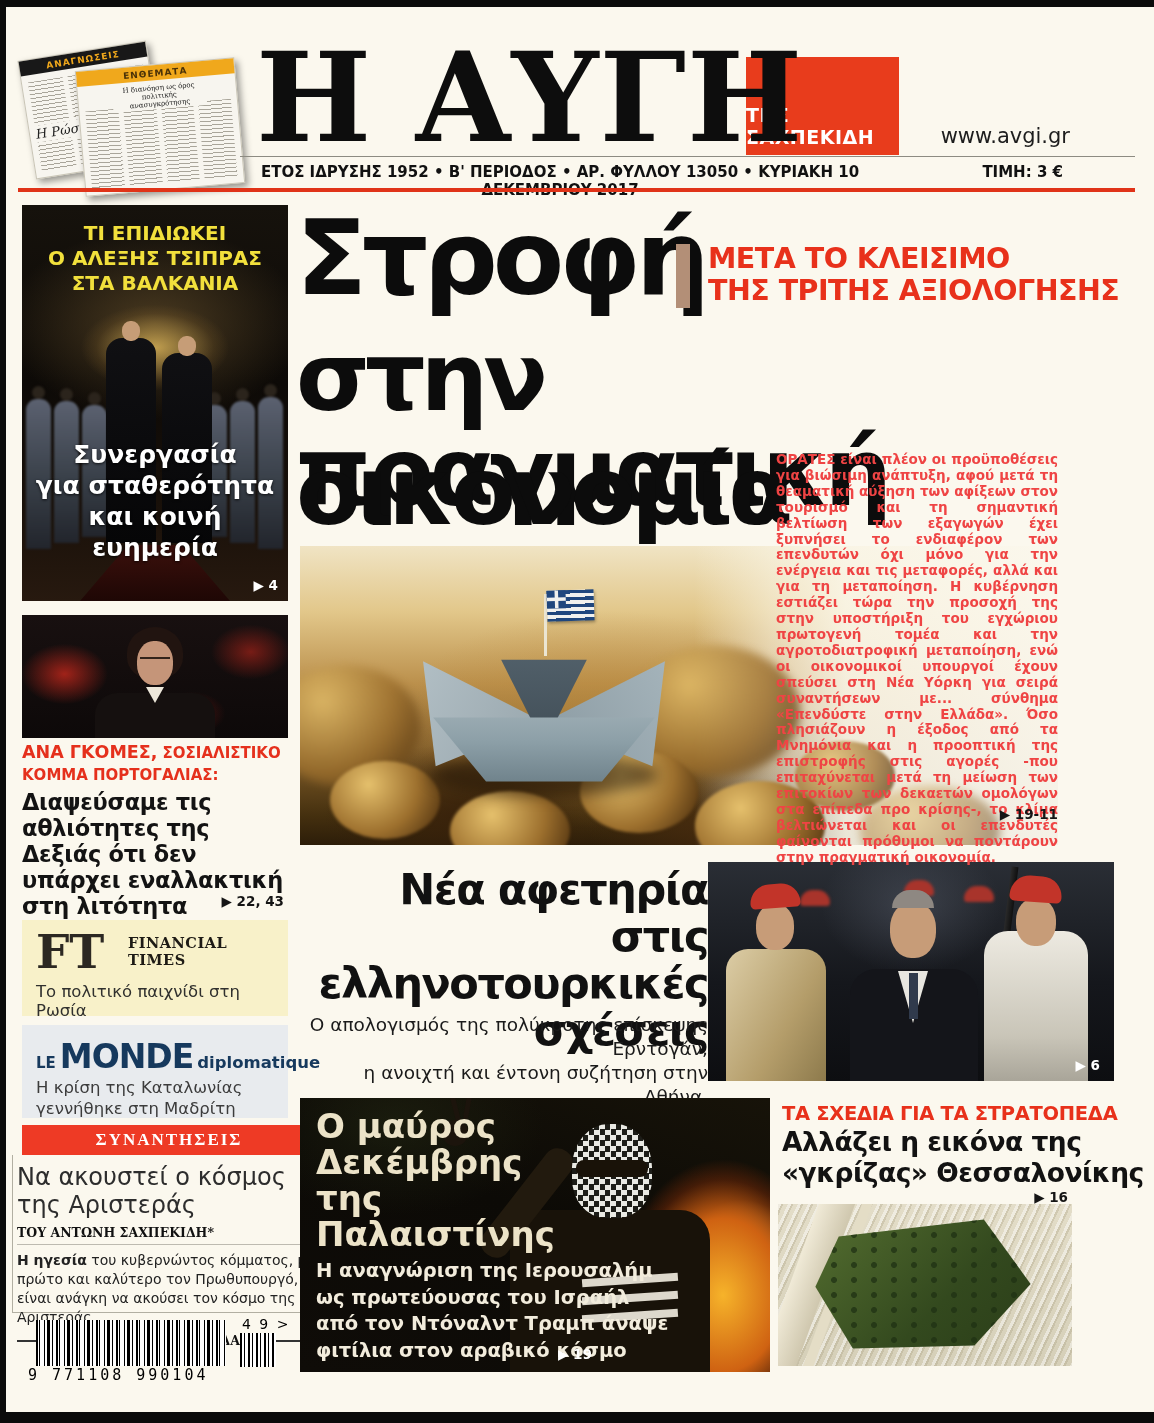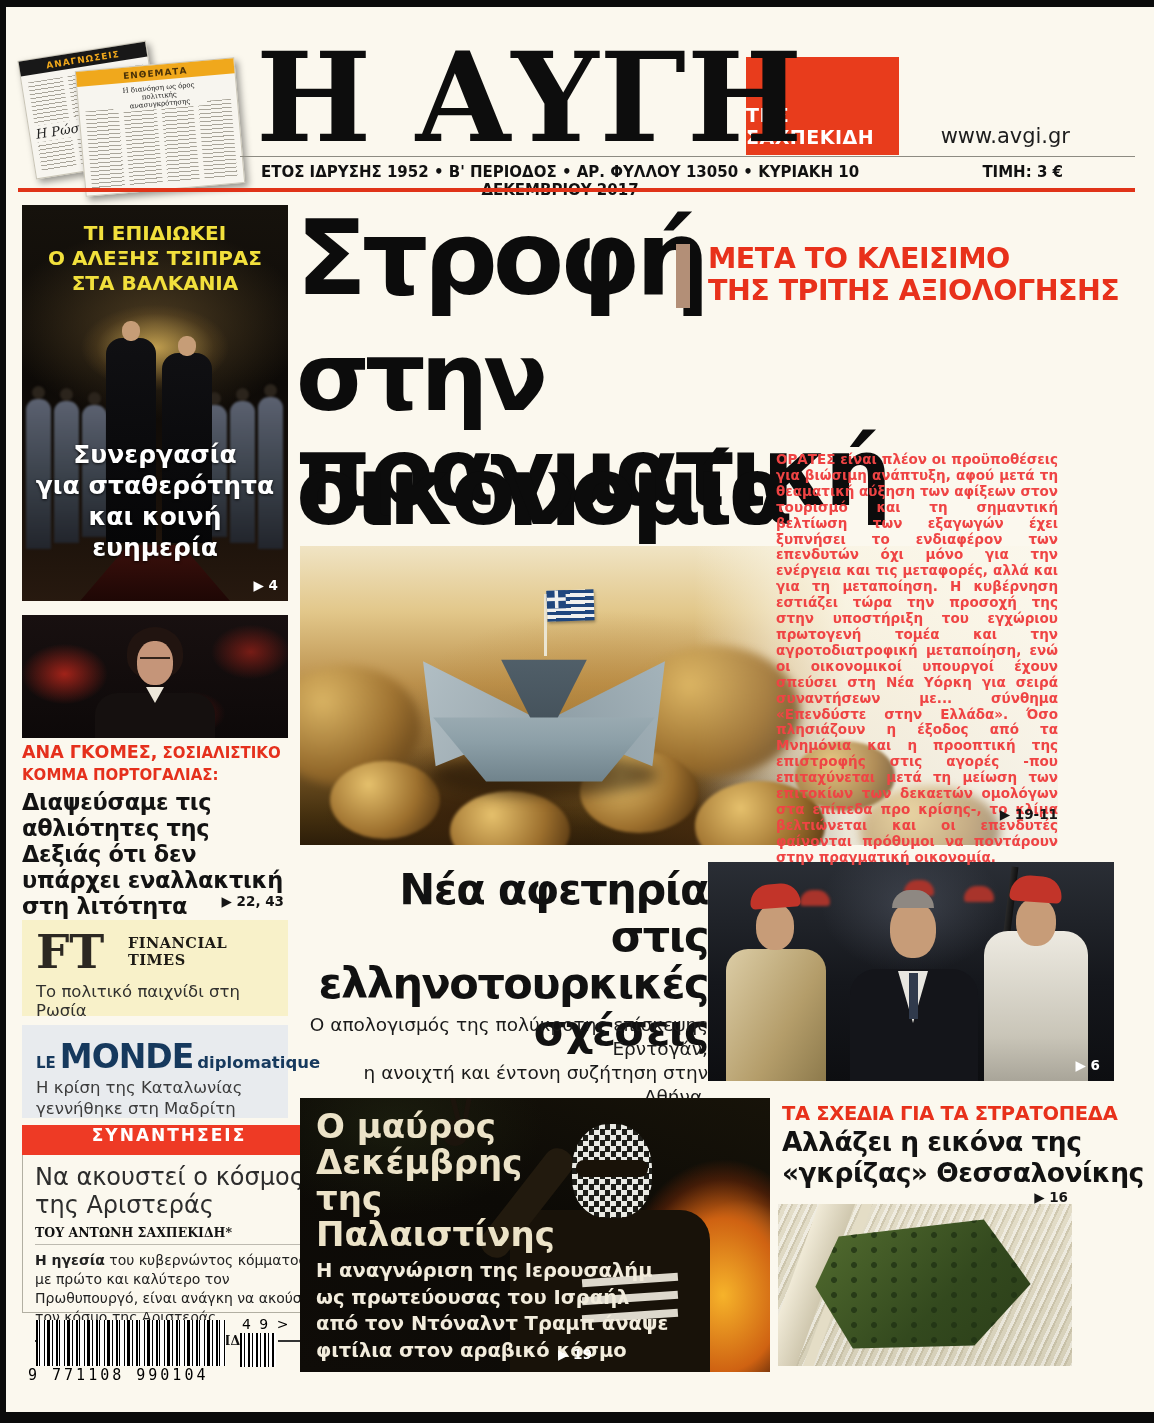--- a/index.html
+++ b/index.html
@@ -70,23 +70,23 @@
   .ft-name{position:absolute;left:106px;top:14px;font-family:"DejaVu Serif",serif;font-weight:bold;font-size:14.5px;line-height:17px;color:#1e1b15;letter-spacing:.5px;}
   .ft-teaser{position:absolute;left:14px;top:62px;font-size:16.5px;color:#30302e;}
 
   .lm-box{left:22px;top:1025px;width:266px;height:93px;background:#e8ebee;}
   .lm-row{position:absolute;left:14px;top:12px;color:#16395d;display:flex;align-items:baseline;gap:4px;}
   .lm-le{font-weight:bold;font-size:15px;}
   .lm-monde{font-weight:bold;font-size:33px;letter-spacing:-1px;}
   .lm-diplo{font-weight:bold;font-size:16.5px;}
   .lm-teaser{position:absolute;left:14px;top:52px;font-size:16.5px;line-height:21px;color:#3c3c3c;}
 
-  .meet-bar{left:22px;top:1125px;width:294px;height:30px;background:#ee3a25;display:flex;justify-content:center;}
+  .meet-bar{left:22px;top:1125px;width:294px;height:30px;background:#ee3a25;display:flex;align-items:center;justify-content:center;font-family:Liberation Serif, serif;}
   .meet-bar span{color:#fff;font-weight:bold;font-size:17px;letter-spacing:2px;}
-  .meet-box{left:22px;top:1155px;width:312px;height:158px;border:1px solid #b2afa2;border-top:none;box-sizing:border-box;padding:8px 12px;}
+  .meet-box{left:12px;top:1155px;width:312px;height:158px;border:1px solid #b2afa2;border-top:none;box-sizing:border-box;padding:8px 4px;}
   .meet-head{font-size:24px;line-height:28px;font-weight:400;color:#2d2d2d;}
   .meet-byline{margin-top:6px;font-family:"DejaVu Serif",serif;font-weight:bold;font-size:12.5px;color:#111;
                border-bottom:1px solid #bdbab0;padding-bottom:4px;}
   .meet-body{margin-top:6px;font-size:14px;line-height:19px;color:#222;}
   .meet-cont{margin-top:6px;display:flex;align-items:center;gap:6px;}
   .meet-cont .rl{height:2px;background:#333;flex:1;}
   .meet-cont span{font-family:"DejaVu Serif",serif;font-weight:bold;font-size:12.5px;color:#111;white-space:nowrap;}
 
   .bc-bars{left:36px;top:1320px;width:190px;height:46px;background:
      repeating-linear-gradient(90deg,#000 0 2px,#fff 2px 3px,#000 3px 4px,#fff 4px 8px,#000 8px 9px,#fff 9px 11px,#000 11px 14px,#fff 14px 16px,#000 16px 17px,#fff 17px 20px);}

